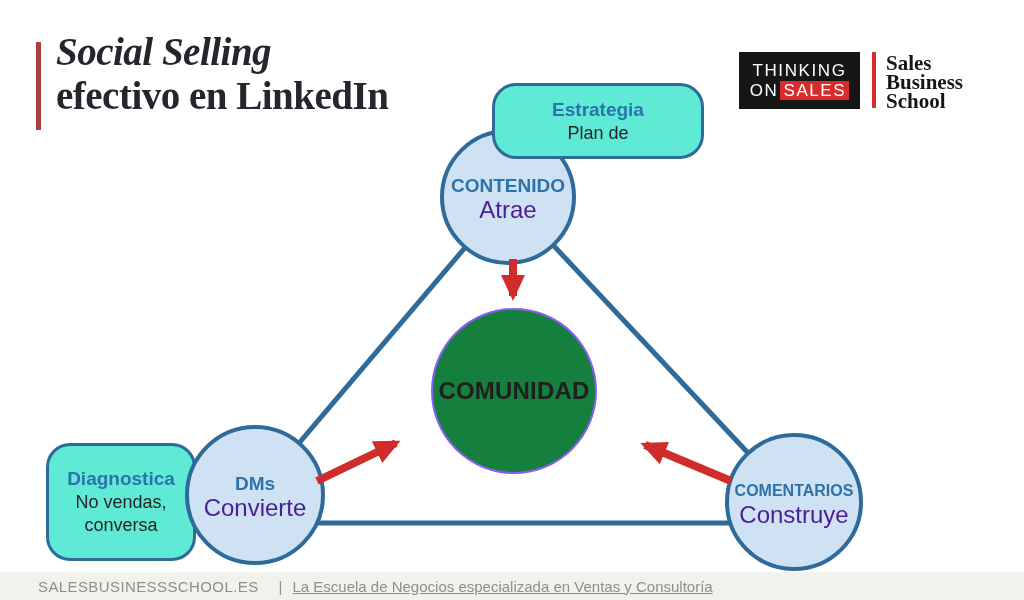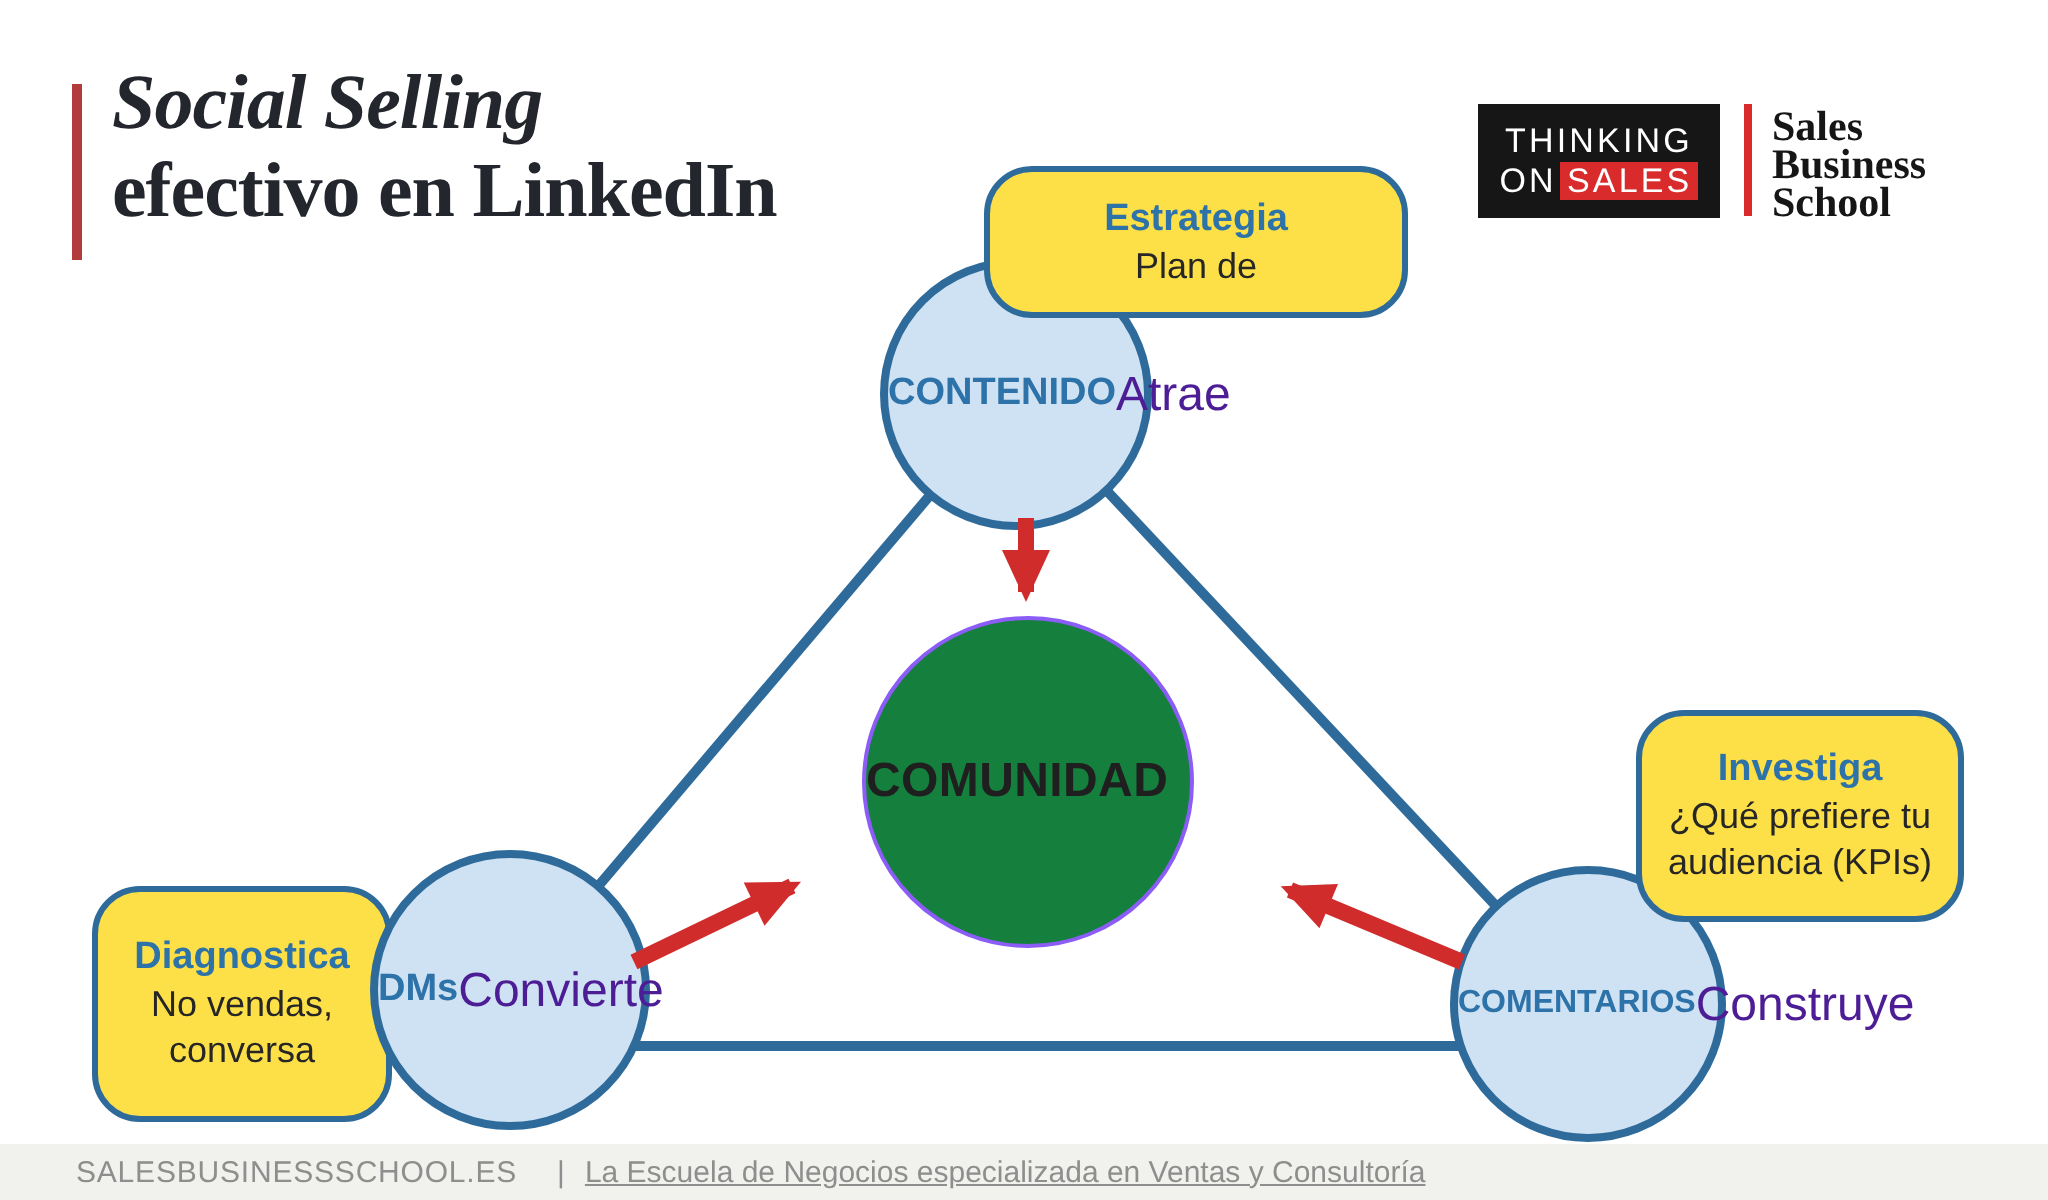--- a/index.html
+++ b/index.html
@@ -20,31 +20,31 @@
   .logo-box .sales-chip{background:#d92b2b;padding:0 3px;margin-left:2px;}
   .logo-divider{width:4px;height:56px;background:#d92b2b;margin-left:12px;}
   .logo-text{margin-left:10px;font-family:"Liberation Serif",serif;font-weight:700;
     font-size:21px;line-height:19px;color:#161616;margin-top:2px;}
   .logo-text span{display:block;}
   
   .lines{position:absolute;left:0;top:0;z-index:1;pointer-events:none;}
   .arrows{position:absolute;left:0;top:0;z-index:5;pointer-events:none;}
   
   .node{position:absolute;border-radius:50%;background:#cfe2f3;border:4px solid #2e6b9b;
-    display:flex;flex-direction:row;align-items:center;text-align:center;z-index:3;box-sizing:border-box;}
+    display:flex;flex-direction:column;align-items:center;justify-content:center;text-align:center;z-index:3;box-sizing:border-box;}
   .node .n-title{color:#2d72a8;font-weight:700;font-size:19px;line-height:24px;}
   .node .n-sub{color:#4c1d95;font-size:24px;line-height:23px;}
   .node-contenido{left:440px;top:129px;width:136px;height:136px;}
   .node-dms{left:185px;top:425px;width:140px;height:140px;}
   .node-comentarios{left:725px;top:433px;width:138px;height:138px;}
   .node-comentarios .n-title{font-size:16px;}
   .node-comunidad{left:431px;top:308px;width:166px;height:166px;background:#15803d;border:2px solid #8b5cf6;z-index:3;}
   .node-comunidad .n-title{color:#1f1f1f;font-size:24px;letter-spacing:0.2px;}
   
-  .callout{position:absolute;background:#fde047;border:3px solid #2e6b9b;border-radius:24px;
+  .callout{position:absolute;background:#5eead4;border:3px solid #2e6b9b;border-radius:24px;
     display:flex;flex-direction:column;align-items:center;justify-content:center;text-align:center;box-sizing:border-box;}
   .callout .c-title{color:#2d72a8;font-weight:700;font-size:19px;line-height:24px;}
   .callout .c-line{color:#262626;font-size:18px;line-height:23px;display:block;}
   .callout-estrategia{left:492px;top:83px;width:212px;height:76px;z-index:4;}
   .callout-diagnostica{left:46px;top:443px;width:150px;height:118px;z-index:2;}
   .callout-investiga{left:818px;top:355px;width:164px;height:106px;z-index:4;}
   
   .footer{position:absolute;left:0;bottom:0;width:1024px;height:28px;background:#f1f1ee;
     display:flex;align-items:center;z-index:6;color:#8e8e8e;font-size:15px;}
   .footer .site{margin-left:38px;letter-spacing:0.4px;}
@@ -104,25 +104,20 @@
 
   <div class="node node-comunidad">
     <span class="n-title">COMUNIDAD</span>
   </div>
 
   <div class="callout callout-estrategia">
     <span class="c-title">Estrategia</span>
     <span class="c-line">Plan de</span>
   </div>
 
-  <div class="callout callout-investiga">
-    <span class="c-title">Investiga</span>
-    <span class="c-line">¿Qué prefiere tu</span>
-    <span class="c-line">audiencia (KPIs)</span>
-  </div>
 
   <svg class="arrows" width="1024" height="600">
     <defs>
       <marker id="arrowhead" markerUnits="userSpaceOnUse" markerWidth="28" markerHeight="26" refX="22" refY="13" orient="auto">
         <path d="M1,1 L27,13 L1,25 Z" fill="#d02c2c"></path>
       </marker>
     </defs>
     <line x1="513" y1="259" x2="513" y2="296" stroke-width="8" marker-end="url(#arrowhead)" stroke="#d02c2c"></line>
     <line x1="317" y1="481" x2="396" y2="443" stroke-width="8" marker-end="url(#arrowhead)" stroke="#d02c2c"></line>
     <line x1="731" y1="481" x2="645" y2="445" stroke-width="8" marker-end="url(#arrowhead)" stroke="#d02c2c"></line>

